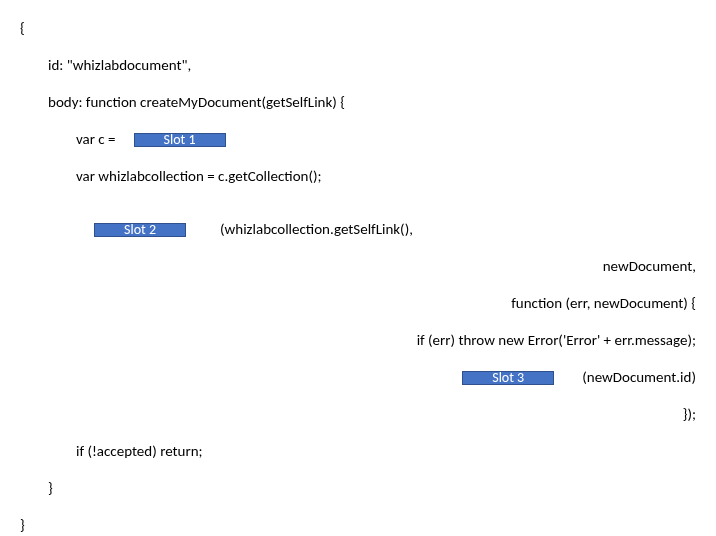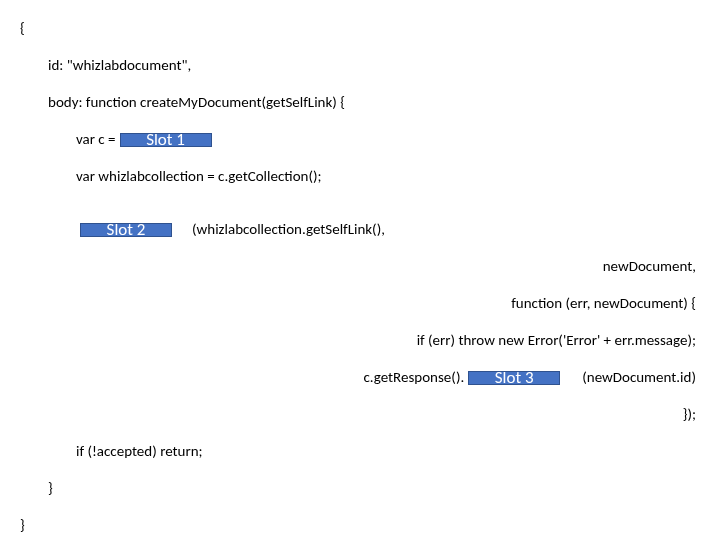--- a/index.html
+++ b/index.html
@@ -33,24 +33,24 @@
   .indent-2 { padding-left: 56px; text-align: right; }
   .indent-3 { padding-left: 84px; justify-content: flex-end; }
   .indent-4 { padding-left: 100px; justify-content: flex-end; }
   .slot {
     display: inline-flex;
     align-items: center;
     justify-content: center;
     background: #4472c4;
     border: 1px solid #2f528f;
     color: #fff;
-    font-size: 17px;
+    font-size: 14px;
     height: 14px;
     width: 92px;
-    margin: 0 4px;
+    margin: 0 18px;
     vertical-align: middle;
   }
   .seg {
     display: inline;
   }
 </style>
 </head>
 <body>
 
 <div class="code-container">
@@ -87,23 +87,22 @@
 
   <div class="line indent-3">
     <span class="seg">function (err, newDocument) {</span>
   </div>
 
   <div class="line indent-4">
     <span class="seg">if (err) throw new Error('Error' + err.message);</span>
   </div>
 
   <div class="line indent-4">
-    <span class="seg">c.getResponse().</span>
     <span class="slot">Slot 3</span>
-    <span class="seg" style="margin-left:18px">(newDocument.id)</span>
+    <span class="seg" style="margin-left:10px">(newDocument.id)</span>
   </div>
 
   <div class="line indent-3">
     <span class="seg">});</span>
   </div>
 
   <div class="line indent-2">
     <span class="seg">if (!accepted) return;</span>
   </div>
 

